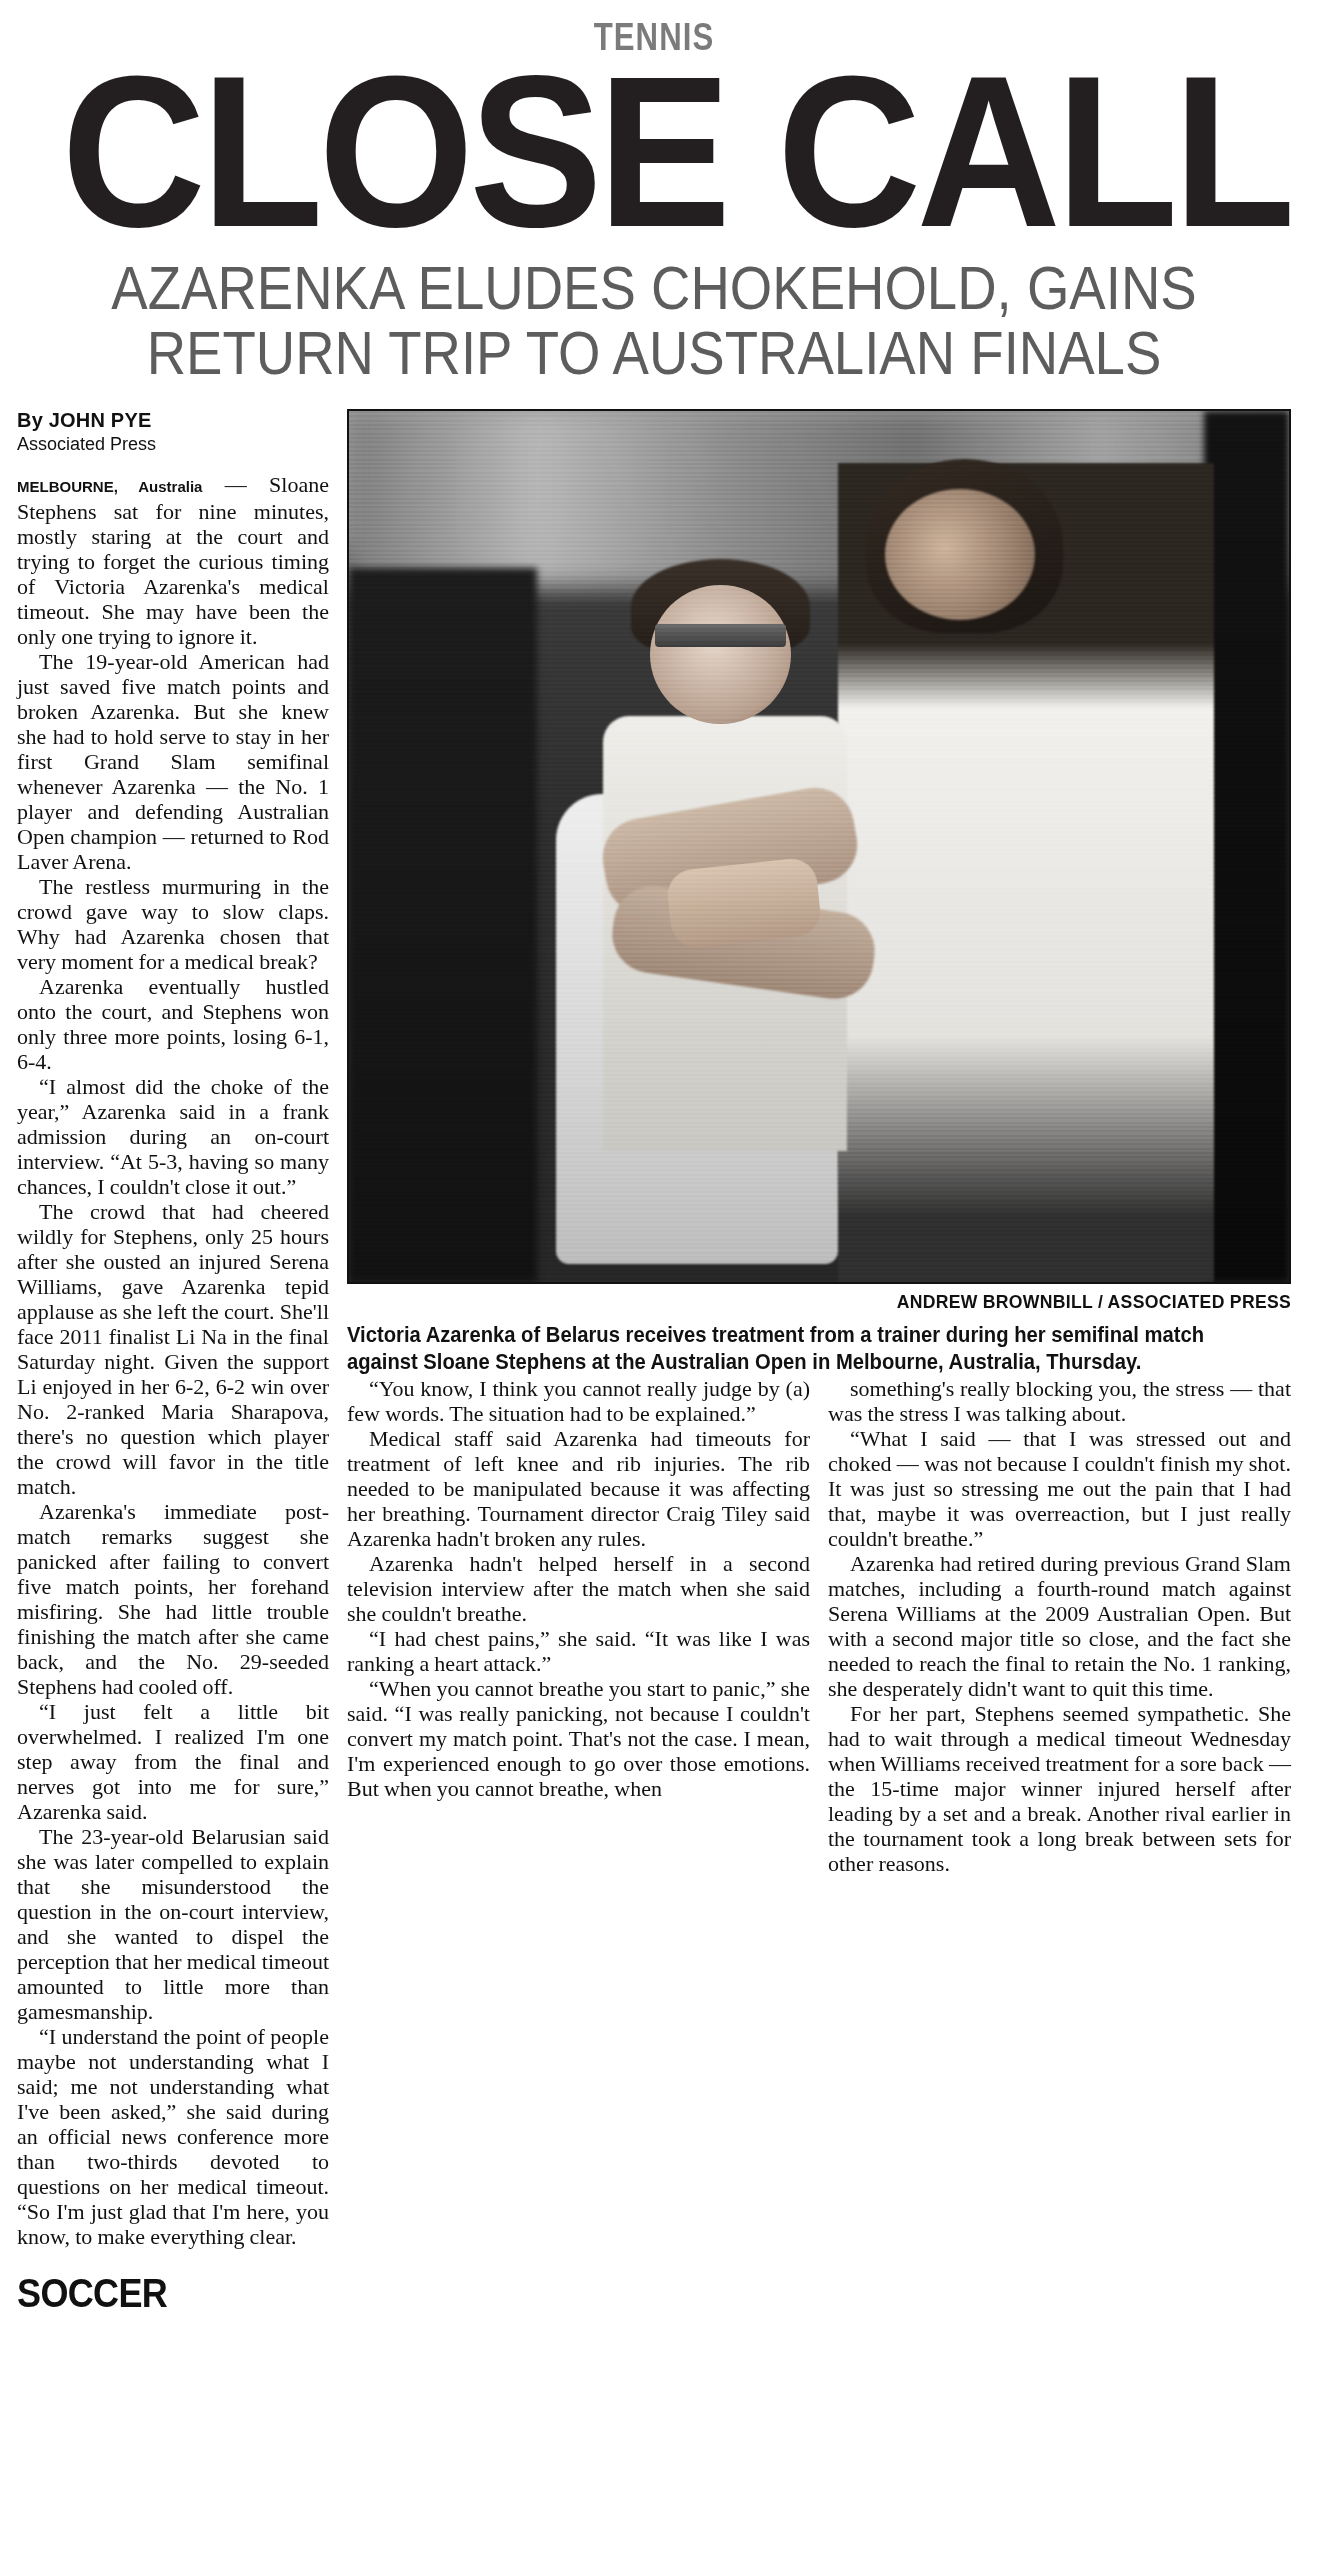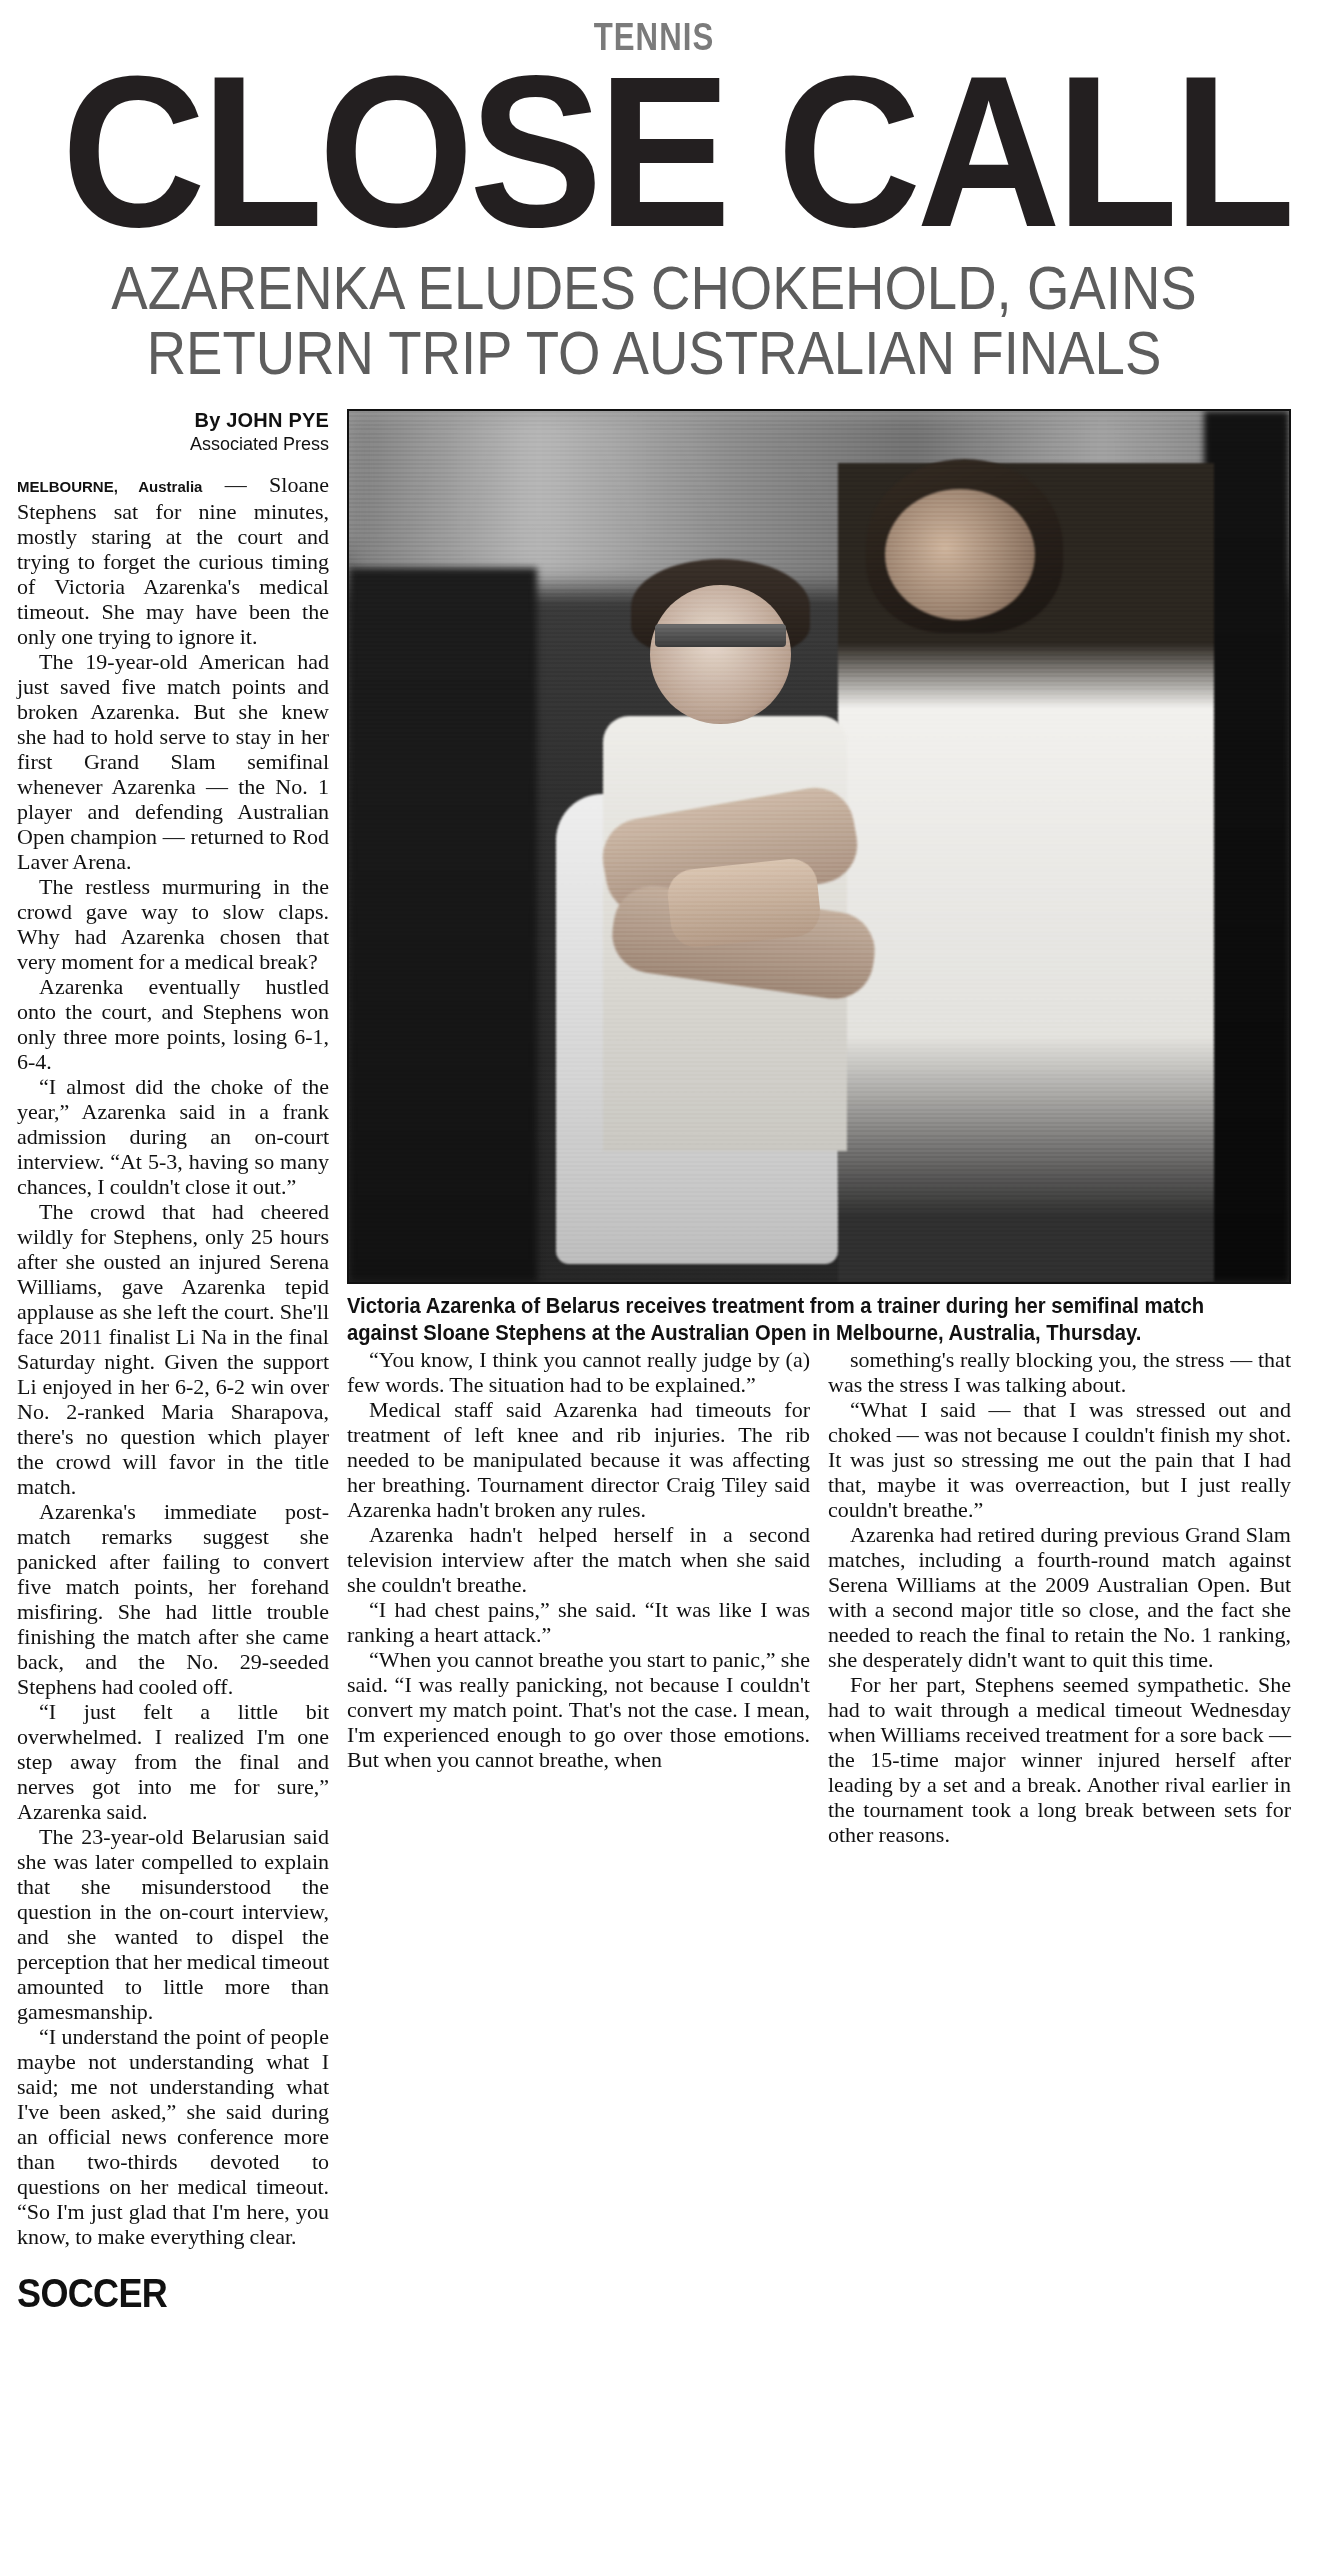--- a/index.html
+++ b/index.html
@@ -64,21 +64,21 @@
   .upper {
     display: flex;
     margin-top: 23.4px;
     gap: 18px;
     align-items: flex-start;
   }
 
   .col-narrow { width: 312px; flex: 0 0 312px; }
 
   .byline {
-    text-align: right;
+    text-align: left;
     font-family: "Liberation Sans", sans-serif;
     margin-bottom: 17px;
   }
   .byline .author {
     font-weight: bold;
     font-size: 20px;
     letter-spacing: 0.2px;
     display: block;
     color: #111;
   }
@@ -307,20 +307,21 @@
         <div class="ph-player-torso"></div>
         <div class="ph-player-hair"></div>
         <div class="ph-player-head"></div>
         <div class="ph-headband"></div>
         <div class="ph-arm-a"></div>
         <div class="ph-arm-b"></div>
         <div class="ph-trainer-hand"></div>
         <div class="ph-grain"></div>
       </div>
 
+      <div class="photo-credit">ANDREW BROWNBILL / ASSOCIATED PRESS</div>
       <div class="photo-caption">Victoria Azarenka of Belarus receives treatment from a trainer during her semifinal match against Sloane Stephens at the Australian Open in Melbourne, Australia, Thursday.</div>
 
       <div class="lower3">
         <div>
           <p class="body">“You know, I think you cannot really judge by (a) few words. The situation had to be explained.”</p>
           <p class="body">Medical staff said Azarenka had timeouts for treatment of left knee and rib injuries. The rib needed to be manipulated because it was affecting her breathing. Tournament director Craig Tiley said Azarenka hadn't broken any rules.</p>
           <p class="body">Azarenka hadn't helped herself in a second television interview after the match when she said she couldn't breathe.</p>
           <p class="body">“I had chest pains,” she said. “It was like I was ranking a heart attack.”</p>
           <p class="body">“When you cannot breathe you start to panic,” she said. “I was really panicking, not because I couldn't convert my match point. That's not the case. I mean, I'm experienced enough to go over those emotions. But when you cannot breathe, when</p>
         </div>

